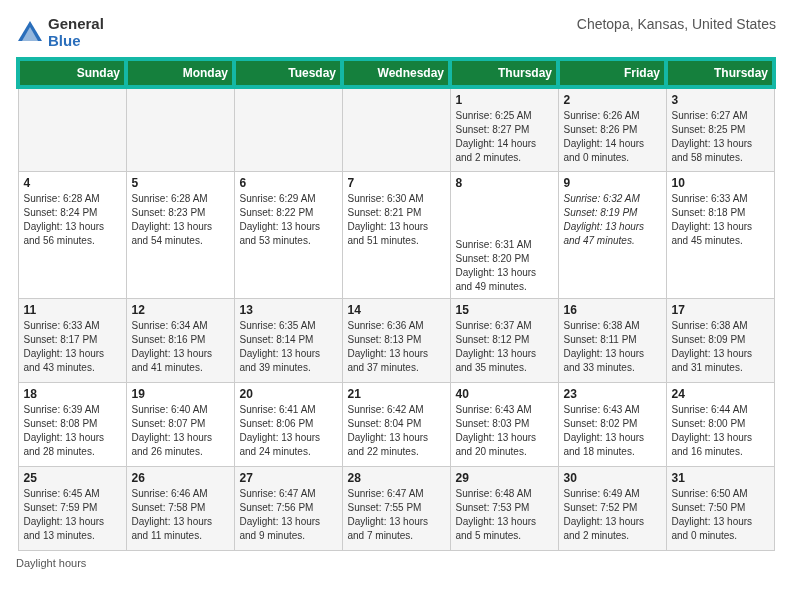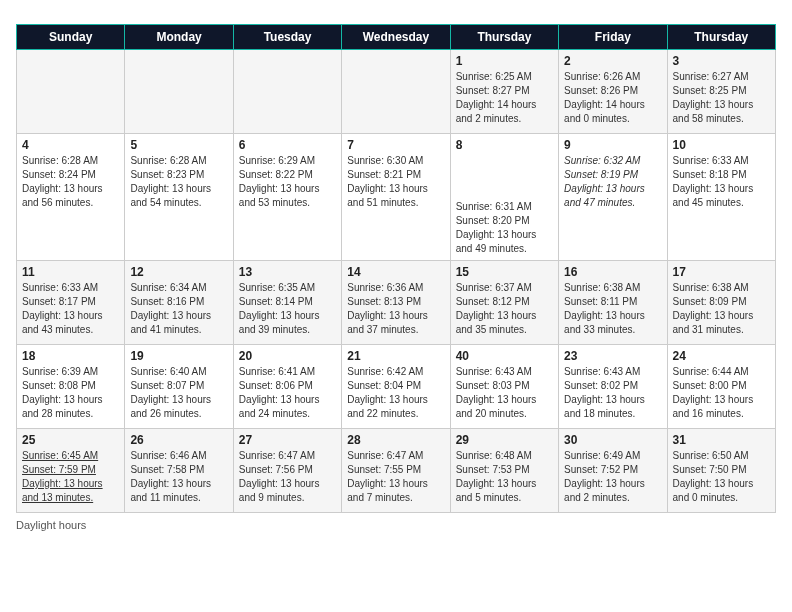--- a/index.html
+++ b/index.html
@@ -52,27 +52,27 @@
     .location {
       font-size: 14px;
       color: #555;
     }
     table {
       width: 100%;
       border-collapse: collapse;
       table-layout: fixed;
     }
     thead tr th {
-      background-color: #0f172a;
+      background-color: #15803d;
       color: #fff;
       font-size: 12px;
       font-weight: bold;
       padding: 5px 4px;
-      text-align: center;
-      border: 1px solid #14b8a6;
+      text-align: right;
+      border: 4px solid #14b8a6;
     }
     tbody tr td {
       border: 1px solid #ccc;
       vertical-align: top;
       padding: 4px 5px;
       font-size: 10.5px;
       color: #222;
       height: 84px;
       background: #fff;
     }
@@ -96,21 +96,32 @@
       font-size: 11px;
       color: #555;
       margin-top: 6px;
       text-align: left;
     }
   </style>
 </head>
 <body>
 
 <div class="header">
+  <div class="logo">
+    <svg class="logo-icon" viewBox="0 0 28 28">
+      <polygon points="14,2 26,22 2,22" fill="#2a6ebb"></polygon>
+      <polygon points="14,8 22,22 6,22" fill="#fff" opacity="0.5"></polygon>
+    </svg>
+    <div class="logo-text">
+      <span class="logo-general">General</span>
+      <span class="logo-blue">Blue</span>
+    </div>
+  </div>
   <div class="title-block">
+    <div class="location">Chetopa, Kansas, United States</div>
   </div>
 </div>
 
 <table>
   <thead>
     <tr id="header-row">
     <th>Sunday</th>
         <th>Monday</th>
         <th>Tuesday</th>
         <th>Wednesday</th>
@@ -296,21 +307,21 @@
           <div class="day-num">24</div>
           <div class="day-info" style="white-space: pre-line;">Sunrise: 6:44 AM
 Sunset: 8:00 PM
 Daylight: 13 hours
 and 16 minutes.</div>
         </td>
       </tr>
       <tr>
         <td>
           <div class="day-num">25</div>
-          <div class="day-info" style="white-space: pre-line; text-decoration: underline;">Sunrise: 6:45 AM
+          <div class="day-info" style="white-space: pre-line;">Sunrise: 6:45 AM
 Sunset: 7:59 PM
 Daylight: 13 hours
 and 13 minutes.</div>
         </td>
         <td>
           <div class="day-num">26</div>
           <div class="day-info" style="white-space: pre-line;">Sunrise: 6:46 AM
 Sunset: 7:58 PM
 Daylight: 13 hours
 and 11 minutes.</div>

